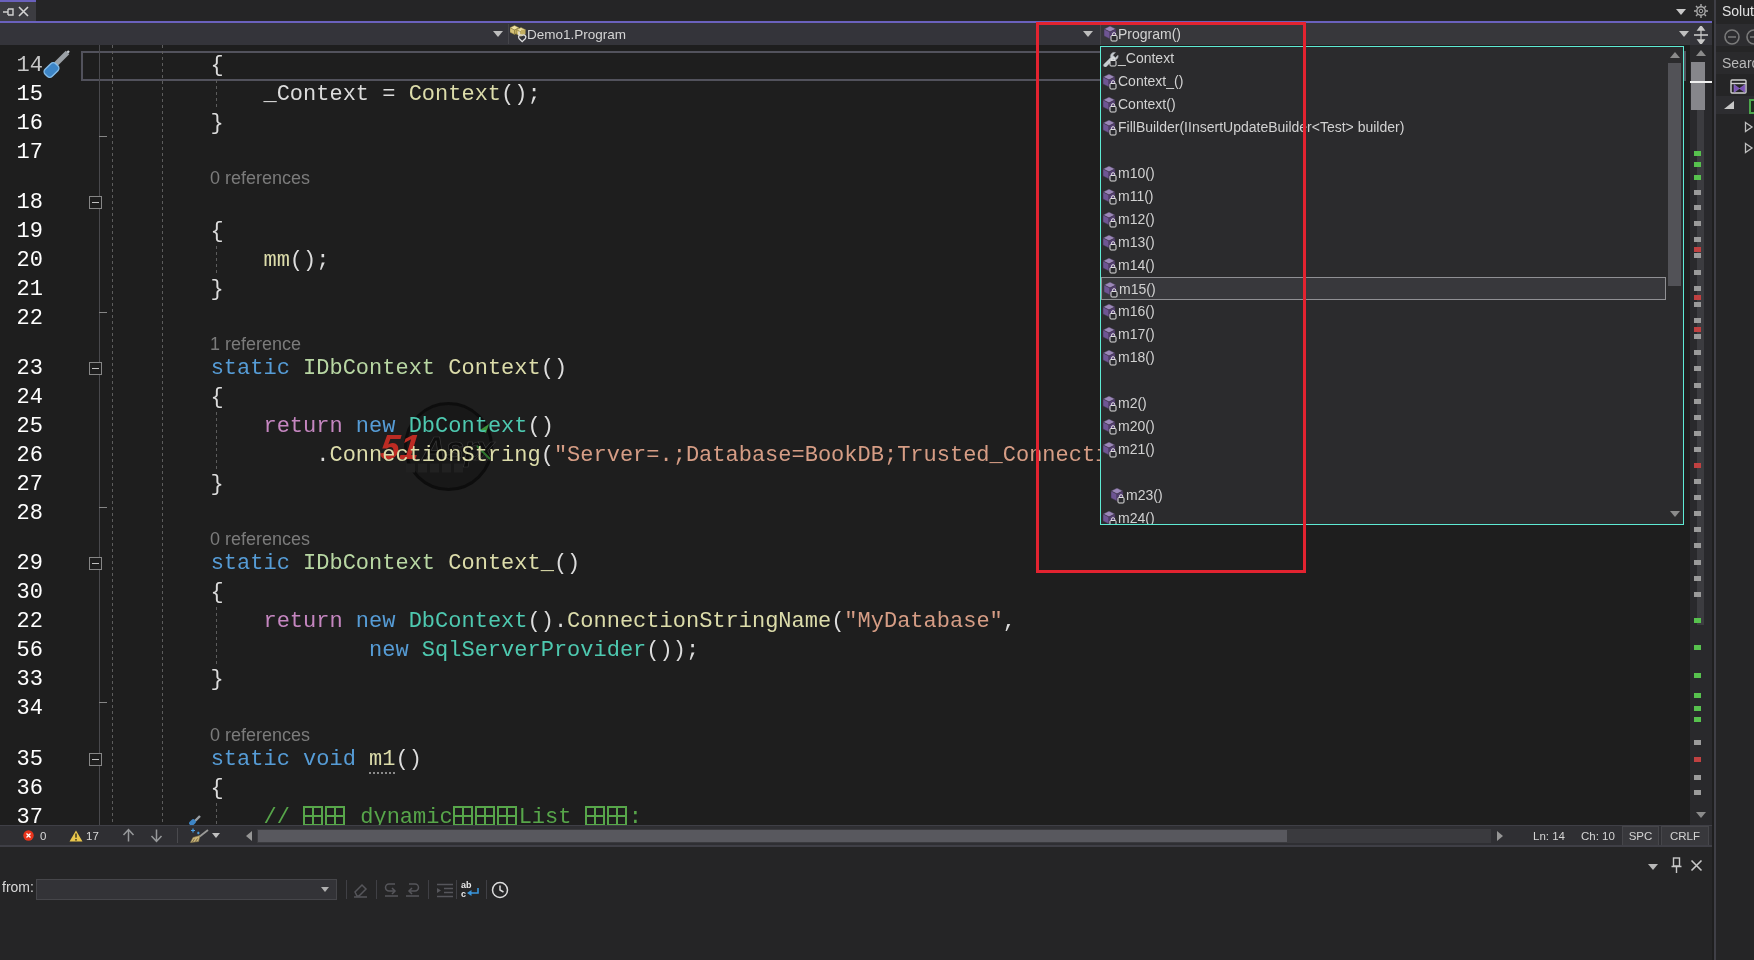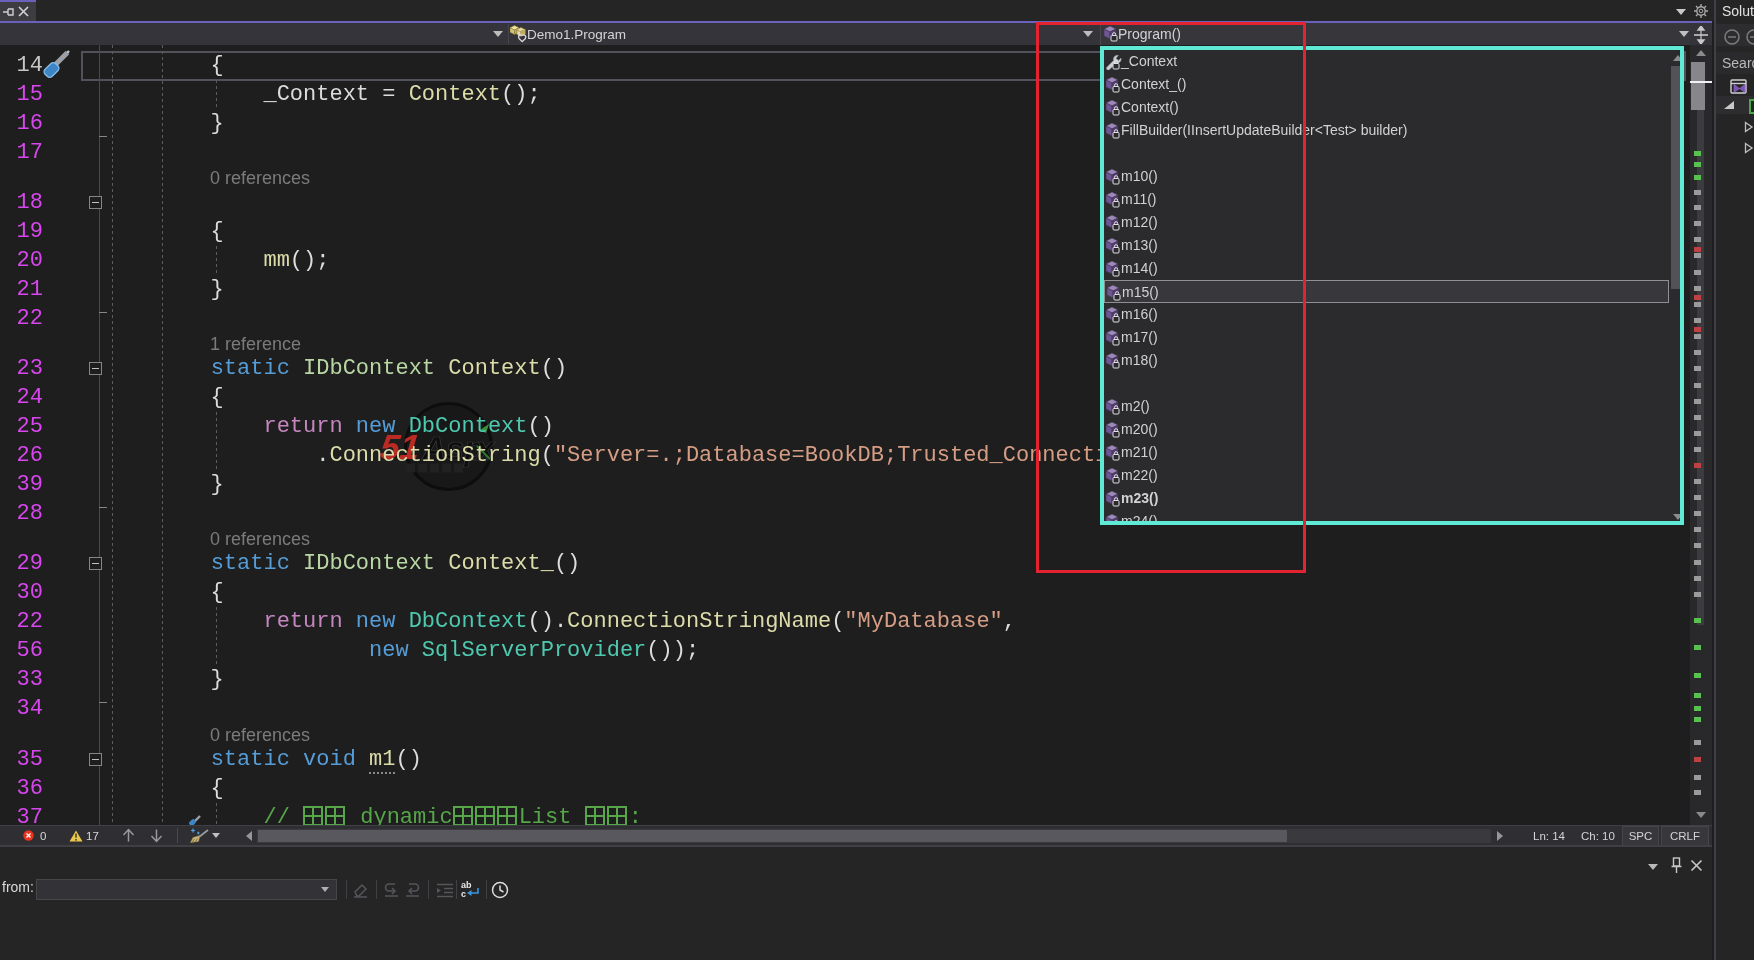--- a/index.html
+++ b/index.html
@@ -2,21 +2,21 @@
 <html><head>
 <meta charset="utf-8">
 <style>
 *{margin:0;padding:0;box-sizing:border-box}
 html,body{width:1754px;height:960px;background:#1e1e1e;overflow:hidden}
 #stage{position:absolute;left:0;top:0;width:1754px;height:960px;font-family:"Liberation Sans",sans-serif;overflow:hidden}
 .a{position:absolute}
 .cr{position:absolute;left:105px;height:29px;font:22px/29px "Liberation Mono",monospace;white-space:pre;color:#dcdcdc;letter-spacing:0}
 .k{color:#569cd6}.m{color:#dcdcaa}.t{color:#4ec9b0}.i{color:#b8d7a3}.p{color:#9cdcfe}.s{color:#d69d85}.c{color:#57a64a}.r{color:#c586c0}
 .cl{position:absolute;left:210px;height:21px;font:18px/21px "Liberation Sans",sans-serif;color:#7b7b7b}
-.ln{position:absolute;left:0;width:43px;text-align:right;font:22px/29px "Liberation Mono",monospace;color:#d946ef}
+.ln{position:absolute;left:0;width:43px;text-align:right;font:22px/29px "Liberation Mono",monospace;color:#ffffff}
 .du{border-bottom:2px dotted #8a8a8a}
 .lrow{position:absolute;left:1101px;width:564px;height:23px;line-height:23px;color:#d2d2d2;font-size:14px;white-space:pre}
 .lrow svg{position:absolute;left:1px;top:4px}
 .lrow .tx{position:absolute;left:17px;top:0}
 .gd{position:absolute;width:1px;background:repeating-linear-gradient(to bottom,#5c5c5c 0 3px,transparent 3px 6px)}
 .tri-d{width:0;height:0;border-left:5px solid transparent;border-right:5px solid transparent;border-top:6px solid #c8c8c8}
 .tri-u{width:0;height:0;border-left:5px solid transparent;border-right:5px solid transparent;border-bottom:6px solid #989898}
 .cj{display:inline-block;width:20px;height:20px;vertical-align:-3px;border:2px solid #57a64a;background:linear-gradient(#57a64a,#57a64a) 50% 50%/100% 2px no-repeat,linear-gradient(#57a64a,#57a64a) 50% 50%/2px 100% no-repeat;margin-right:2px}
 </style>
 </head>
@@ -132,21 +132,21 @@
 <div class="ln" style="top:93px">17</div>
 <div class="ln" style="top:143px">18</div>
 <div class="ln" style="top:172px">19</div>
 <div class="ln" style="top:201px">20</div>
 <div class="ln" style="top:230px">21</div>
 <div class="ln" style="top:259px">22</div>
 <div class="ln" style="top:309px">23</div>
 <div class="ln" style="top:338px">24</div>
 <div class="ln" style="top:367px">25</div>
 <div class="ln" style="top:396px">26</div>
-<div class="ln" style="top:425px">39</div>
+<div class="ln" style="top:425px">27</div>
 <div class="ln" style="top:454px">28</div>
 <div class="ln" style="top:504px">29</div>
 <div class="ln" style="top:533px">30</div>
 <div class="ln" style="top:562px">22</div>
 <div class="ln" style="top:591px">56</div>
 <div class="ln" style="top:620px">33</div>
 <div class="ln" style="top:649px">34</div>
 <div class="ln" style="top:700px">35</div>
 <div class="ln" style="top:729px">36</div>
 <div class="ln" style="top:758px">37</div>
@@ -362,21 +362,21 @@
         <text x="1" y="17" font-size="9" font-weight="bold" fill="#e8e8e8" font-family="Liberation Sans">c</text>
         <path d="M18 8 v5 h-8" fill="none" stroke="#3a96dd" stroke-width="1.6"></path>
         <path d="M11.5 10 L7 13 l4.5 3 z" fill="#3a96dd"></path>
       </svg>
 <div class="a" style="left:486px;top:33px;width:1px;height:19px;background:#404045"></div>
       <svg class="a" style="left:491px;top:34px" width="18" height="18" viewBox="0 0 18 18">
         <circle cx="9" cy="9" r="7.5" fill="none" stroke="#dcdcdc" stroke-width="1.5"></circle>
         <path d="M9 4.5 V9 l3.5 2" fill="none" stroke="#dcdcdc" stroke-width="1.5"></path>
       </svg>
 </div>
-<div class="a" id="mlist" style="left:1100px;top:46px;width:584px;height:479px;background:#2b2b2d;border:4px solid #5eead4;overflow:hidden">
+<div class="a" id="mlist" style="left:1100px;top:46px;width:584px;height:479px;background:#2b2b2d;border:1px solid #5eead4;overflow:hidden">
 <div class="lrow" style="left:0px;top:0px;"><svg width="18" height="16" viewBox="0 0 18 16">
           <path d="M13.5 1.5 a4 4 0 0 0 -5 5 L2 13 a1.8 1.8 0 0 0 2.6 2.6 L11 9 a4 4 0 0 0 5-5 l-2.6 2.6 -2.4-2.4 z" fill="#c8cdd2" stroke="#8a8f94" stroke-width="0.6"></path>
           <g>
             <rect x="8" y="9.5" width="6" height="5.5" rx="1" fill="#2a2a2e" stroke="#e2e2e2" stroke-width="1"></rect>
             <path d="M9.5 9.5 v-1.2 a1.6 1.6 0 0 1 3.2 0 V9.5" fill="none" stroke="#e2e2e2" stroke-width="1"></path>
           </g>
         </svg><span class="tx">_Context</span></div>
 <div class="lrow" style="left:0px;top:23px;"><svg width="18" height="16" viewBox="0 0 18 16">
           <g stroke="#3a3344" stroke-width="0.5">
             <polygon points="7,0 13,3 7,6 1,3" fill="#9b87b9"></polygon>
@@ -535,32 +535,21 @@
           <g stroke="#3a3344" stroke-width="0.5">
             <polygon points="7,0 13,3 7,6 1,3" fill="#9b87b9"></polygon>
             <polygon points="1,3 7,6 7,13 1,10" fill="#6e5593"></polygon>
             <polygon points="13,3 7,6 7,13 13,10" fill="#554073"></polygon>
           </g>
           <g>
             <rect x="8" y="9.5" width="6" height="5.5" rx="1" fill="#2a2a2e" stroke="#e2e2e2" stroke-width="1"></rect>
             <path d="M9.5 9.5 v-1.2 a1.6 1.6 0 0 1 3.2 0 V9.5" fill="none" stroke="#e2e2e2" stroke-width="1"></path>
           </g>
         </svg><span class="tx">m21()</span></div>
-<div class="lrow" style="left:0px;top:414px;"><svg width="18" height="16" viewBox="0 0 18 16">
-          <g stroke="#3a3344" stroke-width="0.5">
-            <polygon points="7,0 13,3 7,6 1,3" fill="#9b87b9"></polygon>
-            <polygon points="1,3 7,6 7,13 1,10" fill="#6e5593"></polygon>
-            <polygon points="13,3 7,6 7,13 13,10" fill="#554073"></polygon>
-          </g>
-          <g>
-            <rect x="8" y="9.5" width="6" height="5.5" rx="1" fill="#2a2a2e" stroke="#e2e2e2" stroke-width="1"></rect>
-            <path d="M9.5 9.5 v-1.2 a1.6 1.6 0 0 1 3.2 0 V9.5" fill="none" stroke="#e2e2e2" stroke-width="1"></path>
-          </g>
-        </svg><span class="tx">m22()</span></div>
-<div class="lrow" style="left:0px;top:437px;font-weight:bold;"><svg width="18" height="16" viewBox="0 0 18 16">
+<div class="lrow" style="left:8px;top:437px;"><svg width="18" height="16" viewBox="0 0 18 16">
           <g stroke="#3a3344" stroke-width="0.5">
             <polygon points="7,0 13,3 7,6 1,3" fill="#9b87b9"></polygon>
             <polygon points="1,3 7,6 7,13 1,10" fill="#6e5593"></polygon>
             <polygon points="13,3 7,6 7,13 13,10" fill="#554073"></polygon>
           </g>
           <g>
             <rect x="8" y="9.5" width="6" height="5.5" rx="1" fill="#2a2a2e" stroke="#e2e2e2" stroke-width="1"></rect>
             <path d="M9.5 9.5 v-1.2 a1.6 1.6 0 0 1 3.2 0 V9.5" fill="none" stroke="#e2e2e2" stroke-width="1"></path>
           </g>
         </svg><span class="tx">m23()</span></div>

